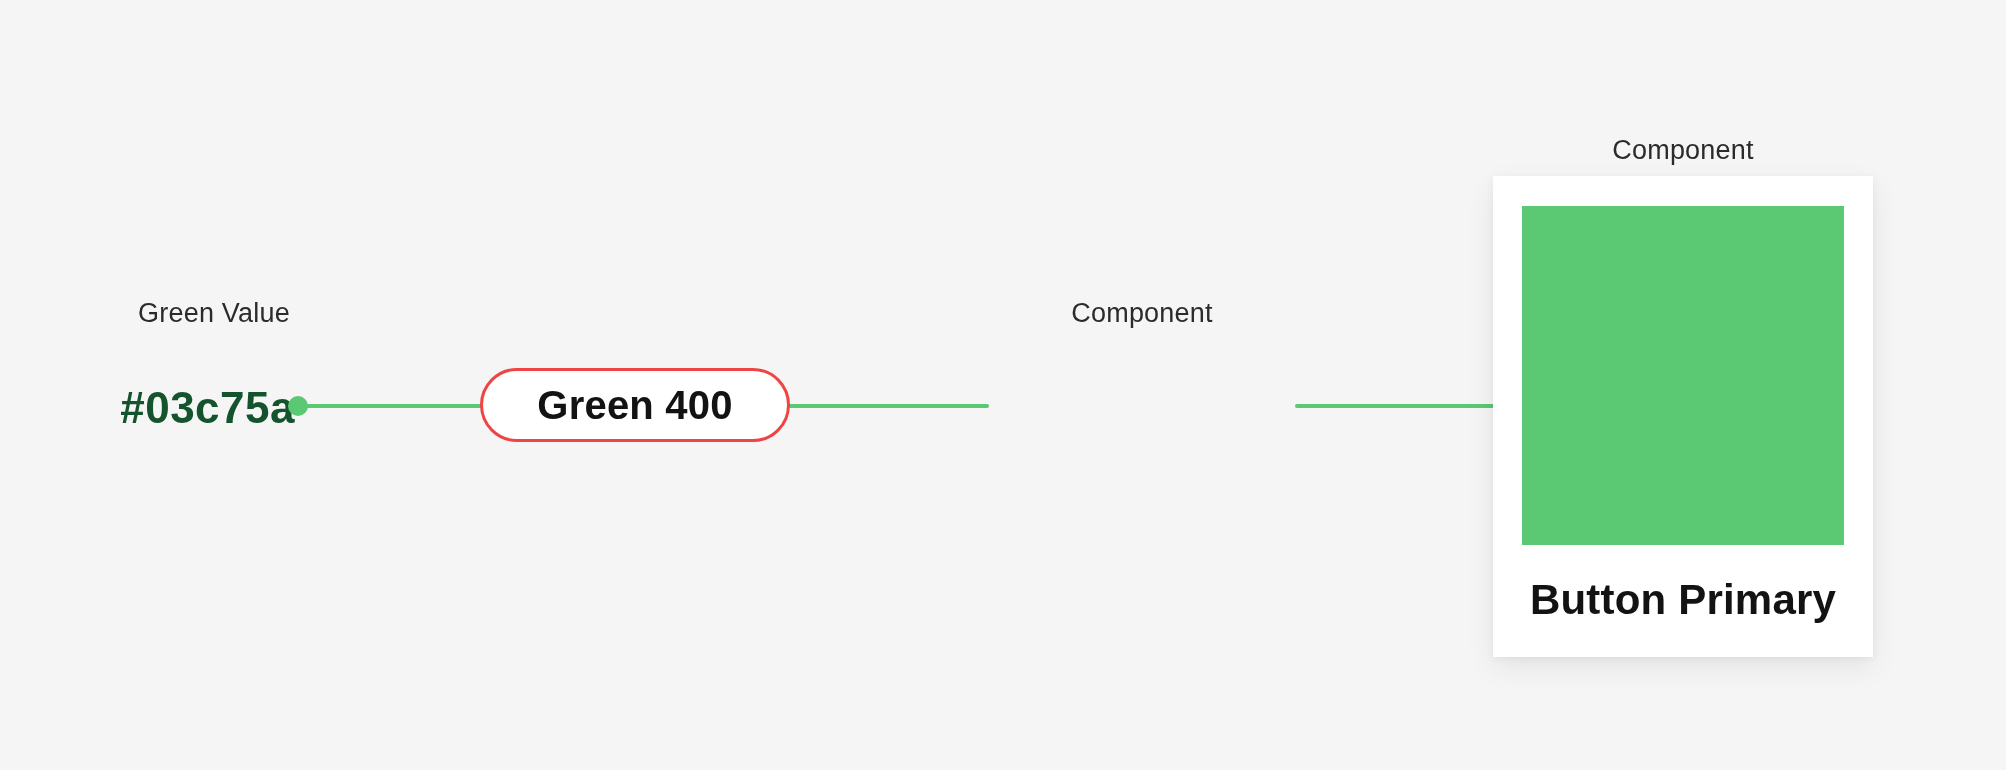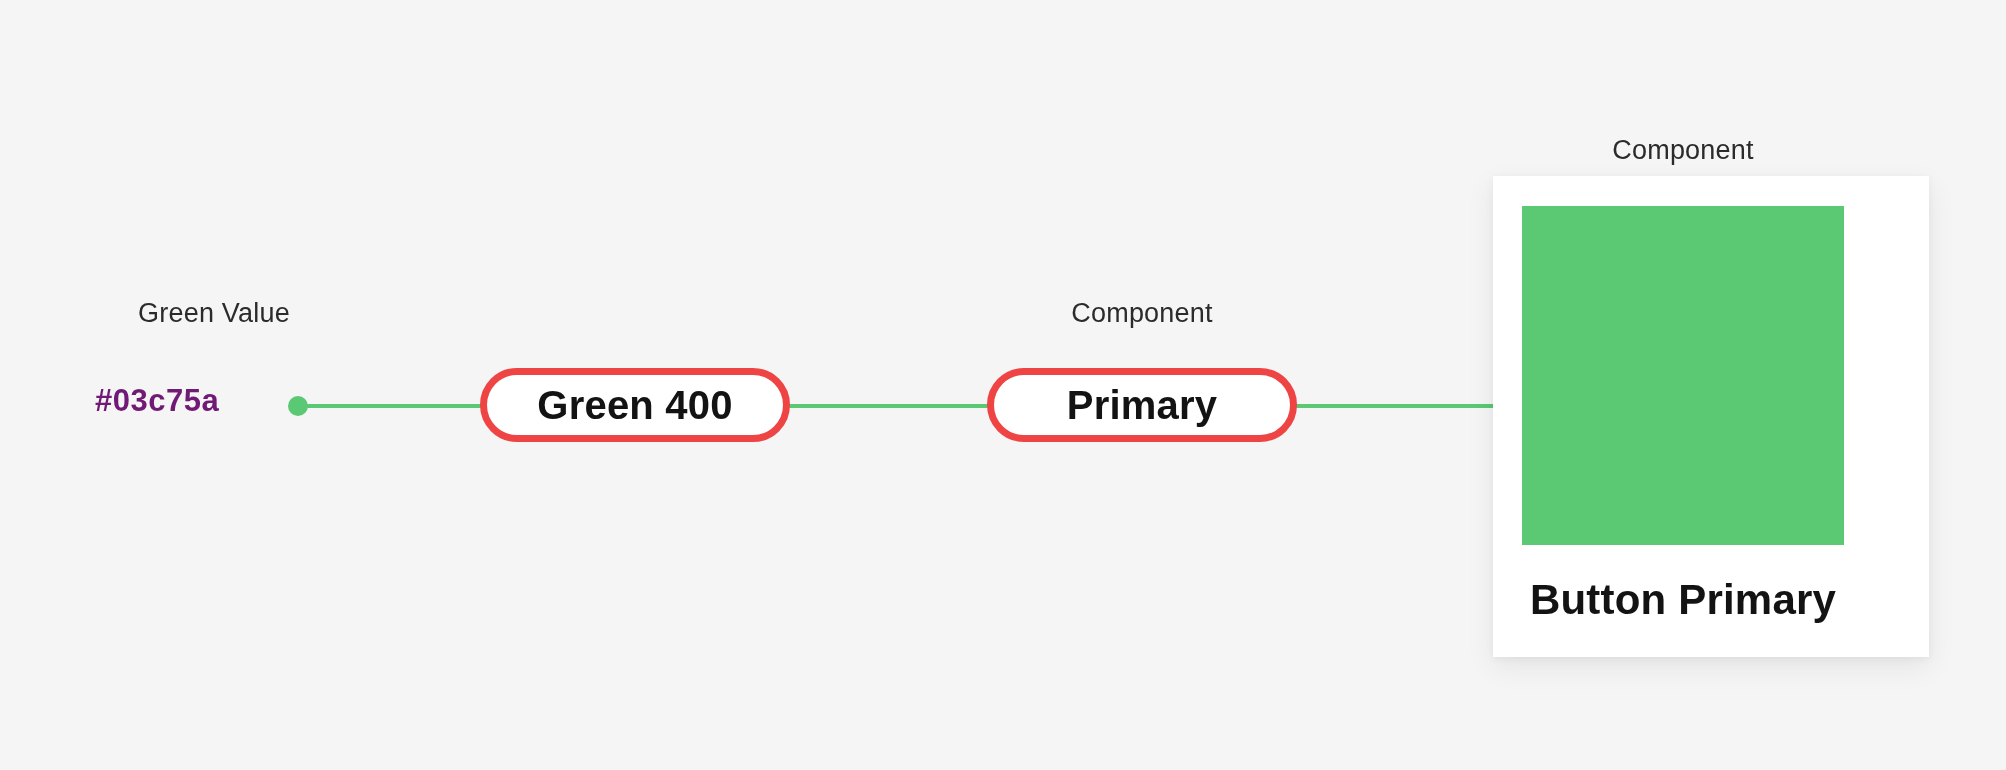--- a/index.html
+++ b/index.html
@@ -29,24 +29,24 @@
   .lbl-primitive { left: 505px; top: 298px; }
   .lbl-semantic  { left: 1012px; top: 298px; }
   .lbl-component { left: 1553px; top: 99px; margin-top: 36px; }
 
   
   .hex-value {
     position: absolute;
     left: 95px;
     top: 383px;
     width: 200px;
-    text-align: left;
-    font-size: 31px;
+    text-align: right;
+    font-size: 44px;
     font-weight: 700;
-    color: #701a75;
+    color: #14532d;
     letter-spacing: 0.5px;
   }
 
   
   .dot {
     position: absolute;
     left: 288px;
     top: 396px;
     width: 20px;
     height: 20px;
@@ -67,39 +67,39 @@
   .line-3 { left: 1295px; width: 200px; }
 
   
   .pill {
     position: absolute;
     top: 368px;
     width: 310px;
     height: 74px;
     box-sizing: border-box;
     background: #ffffff;
-    border: 7px solid #ef4444;
+    border: 3px solid #ef4444;
     border-radius: 37px;
     display: flex;
     align-items: center;
     justify-content: center;
     font-size: 40px;
     font-weight: 700;
     color: #131313;
     letter-spacing: 0.2px;
   }
   .pill-primitive { left: 480px; }
   .pill-semantic  { left: 987px; }
 
   
   .component-card {
     position: absolute;
     left: 1493px;
     top: 176px;
-    width: 436px;
+    width: 380px;
     height: 481px;
     background: #ffffff;
     box-shadow: 0 10px 28px rgba(0,0,0,0.07), 0 2px 8px rgba(0,0,0,0.05);
   }
   .swatch {
     position: absolute;
     left: 29px;
     top: 30px;
     width: 322px;
     height: 339px;
@@ -137,22 +137,19 @@
   <div class="line line-1"></div>
 
   <div class="line line-2"></div>
 
   <div class="line line-3"></div>
 
   <div class="pill pill-primitive">
     <span>Green 400</span>
   </div>
 
-  <div class="pill pill-semantic">
-    <span>Primary</span>
-  </div>
 
   <div class="component-card">
     <div class="swatch"></div>
     <div class="card-caption">Button Primary</div>
   </div>
 
 </div>
 
 </body></html>

